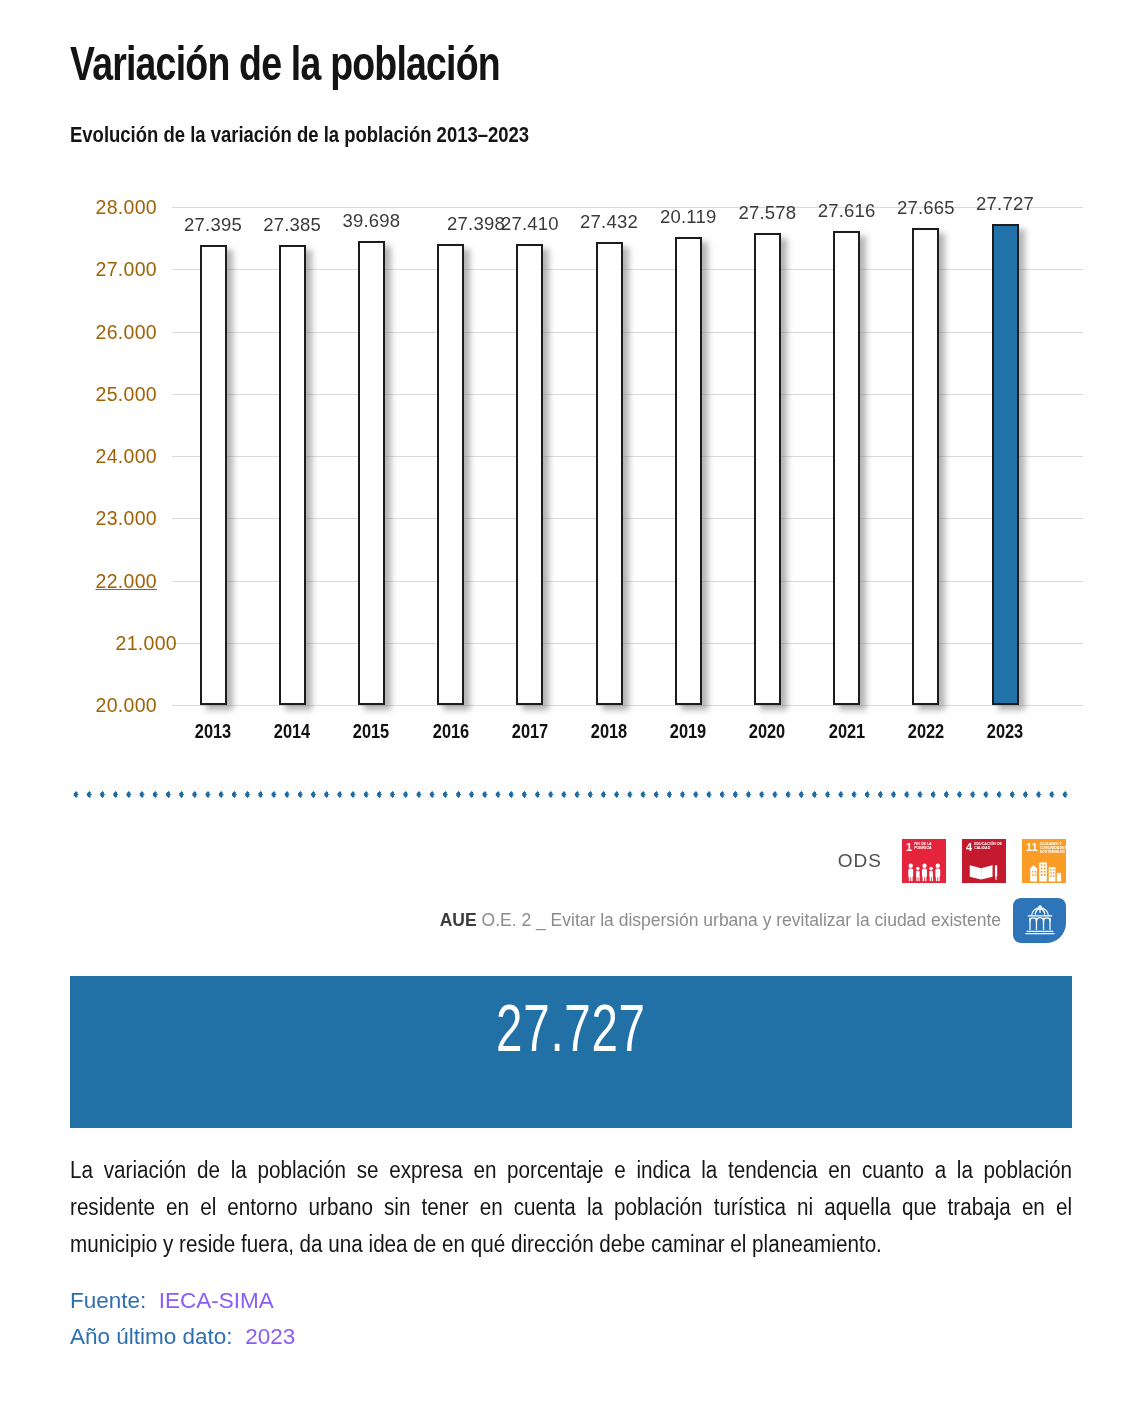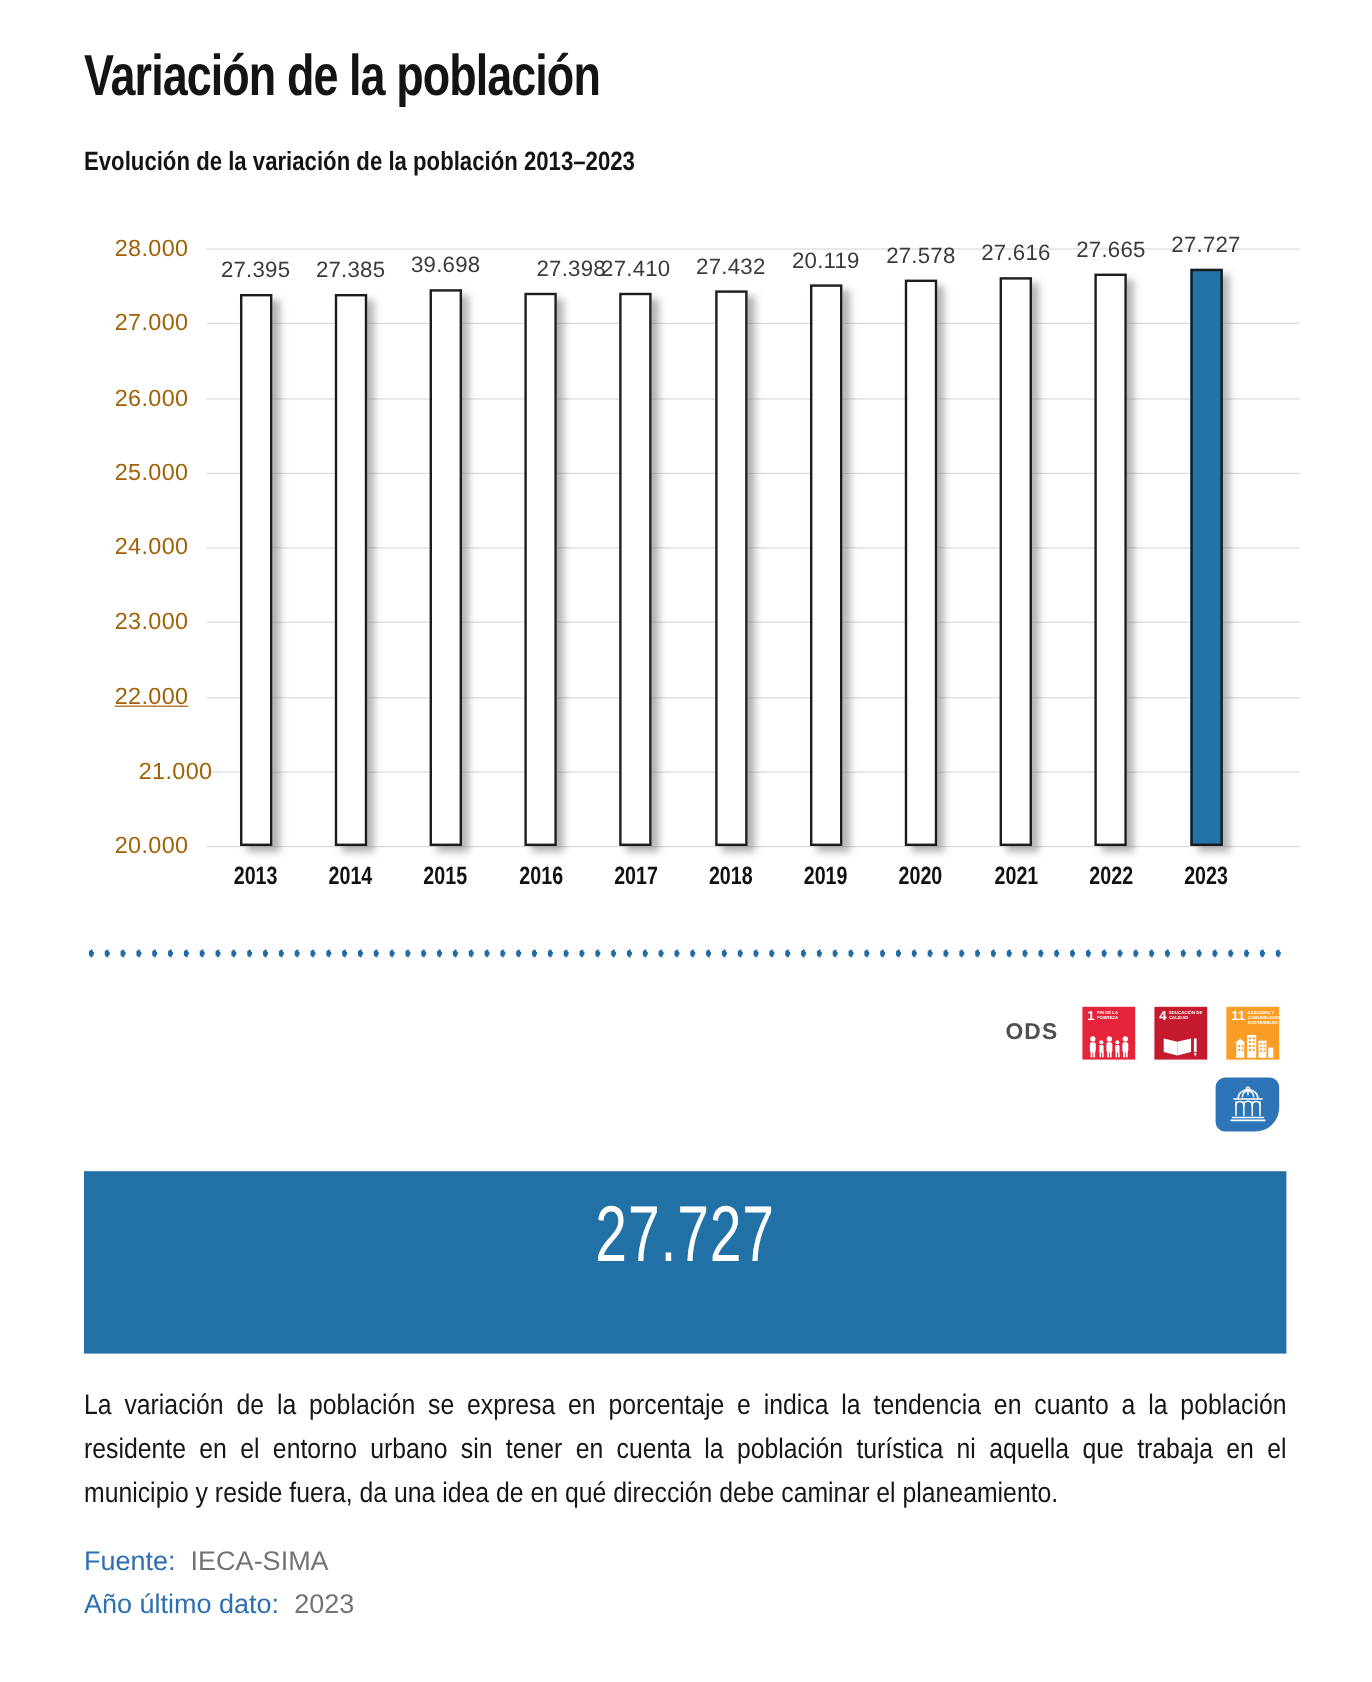--- a/index.html
+++ b/index.html
@@ -28,21 +28,21 @@
     font-weight:700; color:#111; white-space:nowrap; }
 
   
   .dots { position:absolute; left:70px; top:791px; width:1003px; height:7px;
     background-image:radial-gradient(ellipse 2.1px 3.2px at 6px 3.5px, #1F6CA5 97%, rgba(0,0,0,0) 100%);
     background-size:13.2px 7px; background-repeat:repeat-x; }
 
   
   .ods-row { position:absolute; left:70px; top:838px; width:996px; height:46px;
     display:flex; justify-content:flex-end; align-items:center; gap:16px; }
-  .ods-label { font-size:19px; font-weight:700; color:#4f4f4f; letter-spacing:1px; margin-right:4px; }
+  .ods-label { font-size:19px; font-weight:400; color:#4f4f4f; letter-spacing:1px; margin-right:4px; }
   .sdg { width:44px; height:44px; position:relative; color:#fff; overflow:hidden; flex:0 0 auto; }
   .sdg-head { display:flex; gap:2px; padding:3px 2px 0 4px; }
   .sdg-num { font-size:11px; font-weight:700; line-height:10px; }
   .sdg-name { font-size:3.6px; line-height:4px; font-weight:700; text-transform:uppercase; width:30px; }
   .sdg-picto { position:absolute; left:0; right:0; bottom:1px; height:24px;
     display:flex; justify-content:center; align-items:flex-end; }
 
   
   .aue-row { position:absolute; left:70px; top:896px; width:996px; height:48px;
     display:flex; justify-content:flex-end; align-items:center; gap:12px; font-size:17.5px; }
@@ -60,21 +60,21 @@
   .kpi-caption > span { display:inline-block; transform:scaleX(0.85); transform-origin:center top; }
 
   
   .description { position:absolute; left:70px; top:1152px; width:1140px;
     transform:scaleX(0.879); transform-origin:left top; font-size:23.5px; line-height:37px;
     color:#161616; text-align:justify; }
 
   
   .footer-line { position:absolute; left:70px; font-size:22.5px; }
   .footer-line .lbl { color:#2E6FB0; }
-  .footer-line .val { color:#737373; }
+  .footer-line .val { color:#8b5cf6; }
   .src { top:1288px; } .yr { top:1324px; }
 </style>
 </head>
 <body>
 
 <div class="page-title cond">Variación de la población</div>
 <div class="page-subtitle cond">Evolución de la variación de la población 2013–2023</div>
 
 <div class="chart">
     <div class="gridline" style="top: 510px;"></div>
@@ -210,20 +210,21 @@
             <rect x="10.2" y="10" width="1.6" height="1.6"></rect>
             <rect x="7.2" y="13.4" width="1.6" height="1.6"></rect>
             <rect x="10.2" y="13.4" width="1.6" height="1.6"></rect>
           </g>
         </svg>
       </div>
     </div>
   </div>
 
 <div class="aue-row">
+  <span><span class="aue-label">AUE</span>&nbsp;<span class="aue-text">O.E. 2 _ Evitar la dispersión urbana y revitalizar la ciudad existente</span></span>
   <span class="aue-icon" style="background: rgb(46, 116, 184);">
     <svg width="40" height="34" viewBox="0 0 34 28" fill="none" stroke="#ffffff" stroke-width="1.1" stroke-linecap="round">
       <circle cx="17" cy="3.2" r="1.1"></circle>
       <path d="M10 10 A7 6.2 0 0 1 24 10"></path>
       <path d="M13 9 A4 4.4 0 0 1 21 9"></path>
       <line x1="17" y1="4.6" x2="17" y2="7.5"></line>
       <line x1="7" y1="10.5" x2="27" y2="10.5"></line>
       <line x1="8.5" y1="12.5" x2="8.5" y2="22"></line>
       <line x1="14" y1="12.5" x2="14" y2="22"></line>
       <line x1="20" y1="12.5" x2="20" y2="22"></line>

